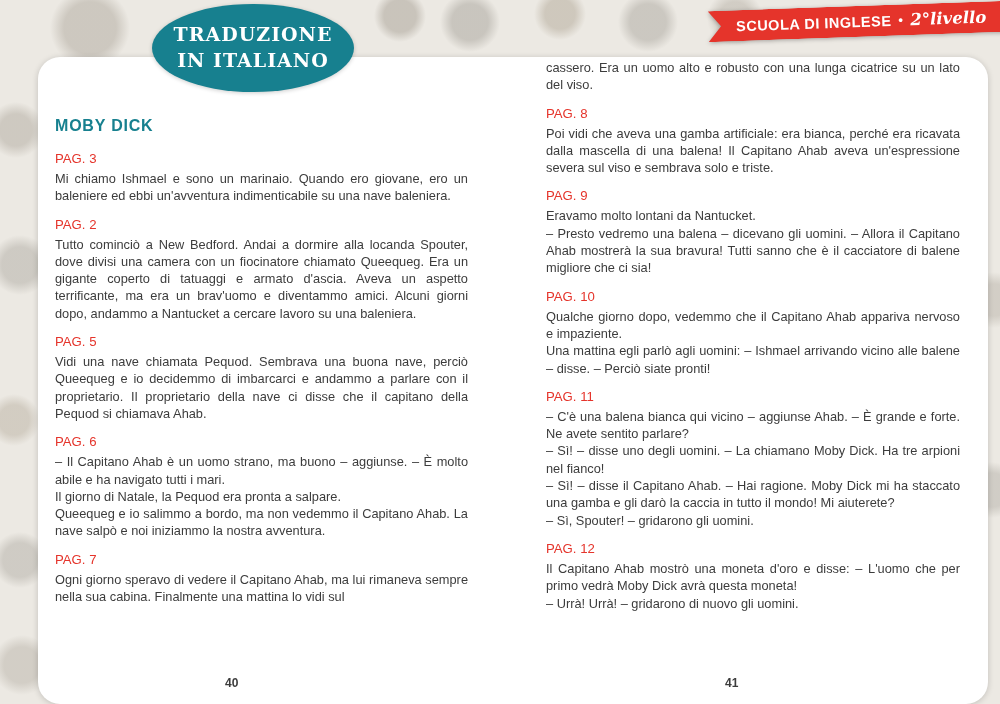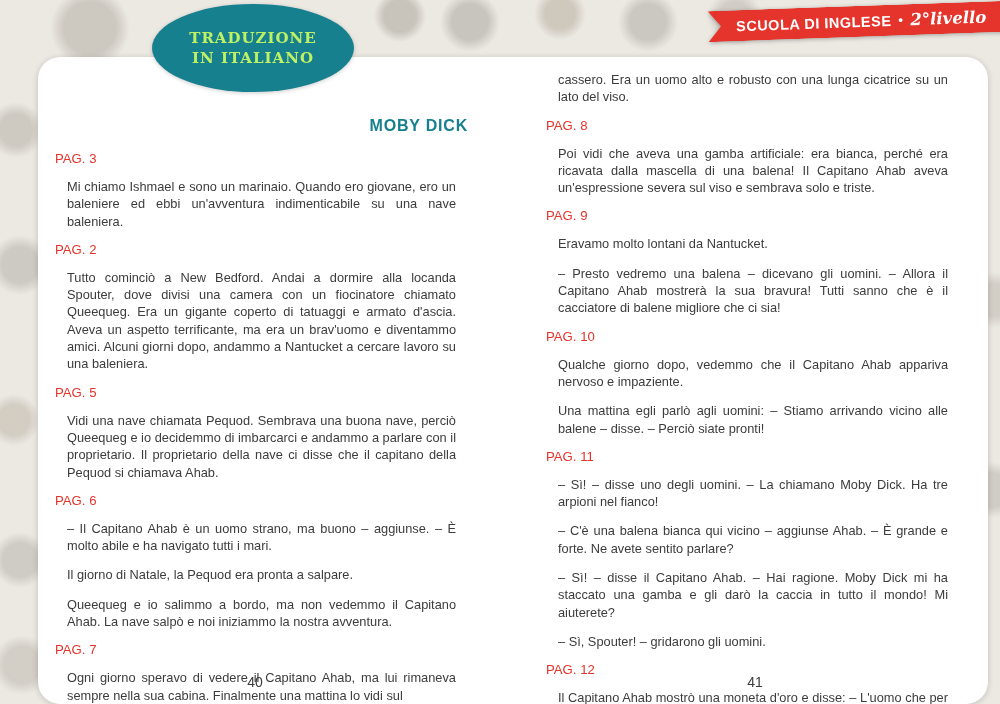--- a/index.html
+++ b/index.html
@@ -43,62 +43,61 @@
     box-shadow: 0 1px 6px rgba(0,0,0,0.18);
   }
   .col { position: absolute; }
   .col-left  { left: 17px;  top: 60px; width: 413px; }
   .col-right { left: 508px; top: 2px;  width: 414px; }
   .title {
     color: var(--teal);
     font-size: 16px;
     font-weight: bold;
     letter-spacing: 0.8px;
-    text-align: right;
+    text-align: left;
     margin: 0 0 16px 0;
   }
   .section { margin-bottom: 12px; }
   .pag-heading {
     color: var(--red);
     font-weight: normal;
     font-size: 13.2px;
     margin: 0 0 4px 0;
   }
   .body-line {
-    margin: 12px;
+    margin: 0;
     font-size: 12.8px;
     line-height: 17.3px;
     color: var(--text);
     text-align: justify;
   }
   .pagenum {
     position: absolute;
     bottom: 14px;
     width: 60px;
-    text-align: center;
-    font-weight: normal;
-    font-size: 14px;
+    font-weight: bold;
+    font-size: 12px;
     color: #3c3c3c;
   }
   .pagenum-left  { left: 187px; }
   .pagenum-right { left: 687px; }
   .badge {
     position: absolute;
     left: 152px; top: 4px;
     width: 202px; height: 88px;
     background: var(--teal);
     border-radius: 50%;
-    color: #bef264;
+    color: #ffffff;
     display: flex;
     flex-direction: column;
     align-items: center;
     justify-content: center;
     font-family: "DejaVu Serif", serif;
     font-weight: bold;
-    font-size: 15px;
+    font-size: 19px;
     letter-spacing: 1px;
     line-height: 1.35;
     text-align: center;
     box-shadow: 0 1px 4px rgba(0,0,0,0.2);
   }
   .ribbon-wrap { position: absolute; top: 6px; right: -8px; filter: drop-shadow(0 1px 2px rgba(0,0,0,0.3)); }
   .ribbon {
     height: 31px;
     background: var(--red);
     color: #ffffff;
@@ -165,26 +164,26 @@
           <p class="body-line">Poi vidi che aveva una gamba artificiale: era bianca, perché era ricavata dalla mascella di una balena! Il Capitano Ahab aveva un'espressione severa sul viso e sembrava solo e triste.</p>
         </div>
         <div class="section">
           <div class="pag-heading">PAG. 9</div>
           <p class="body-line">Eravamo molto lontani da Nantucket.</p>
           <p class="body-line">– Presto vedremo una balena – dicevano gli uomini. – Allora il Capitano Ahab mostrerà la sua bravura! Tutti sanno che è il cacciatore di balene migliore che ci sia!</p>
         </div>
         <div class="section">
           <div class="pag-heading">PAG. 10</div>
           <p class="body-line">Qualche giorno dopo, vedemmo che il Capitano Ahab appariva nervoso e impaziente.</p>
-          <p class="body-line">Una mattina egli parlò agli uomini: – Stiamo arrivando vicino alle balene – disse. – Perciò siate pronti!</p>
+          <p class="body-line">Una mattina egli parlò agli uomini: – Ishmael arrivando vicino alle balene – disse. – Perciò siate pronti!</p>
         </div>
         <div class="section">
           <div class="pag-heading">PAG. 11</div>
+          <p class="body-line">– C'è una balena bianca qui vicino – aggiunse Ahab. – È grande e forte. Ne avete sentito parlare?</p>
           <p class="body-line">– Sì! – disse uno degli uomini. – La chiamano Moby Dick. Ha tre arpioni nel fianco!</p>
-          <p class="body-line">– C'è una balena bianca qui vicino – aggiunse Ahab. – È grande e forte. Ne avete sentito parlare?</p>
           <p class="body-line">– Sì! – disse il Capitano Ahab. – Hai ragione. Moby Dick mi ha staccato una gamba e gli darò la caccia in tutto il mondo! Mi aiuterete?</p>
           <p class="body-line">– Sì, Spouter! – gridarono gli uomini.</p>
         </div>
         <div class="section">
           <div class="pag-heading">PAG. 12</div>
           <p class="body-line">Il Capitano Ahab mostrò una moneta d'oro e disse: – L'uomo che per primo vedrà Moby Dick avrà questa moneta!</p>
           <p class="body-line">– Urrà! Urrà! – gridarono di nuovo gli uomini.</p>
         </div>
       </div>
   </div>

